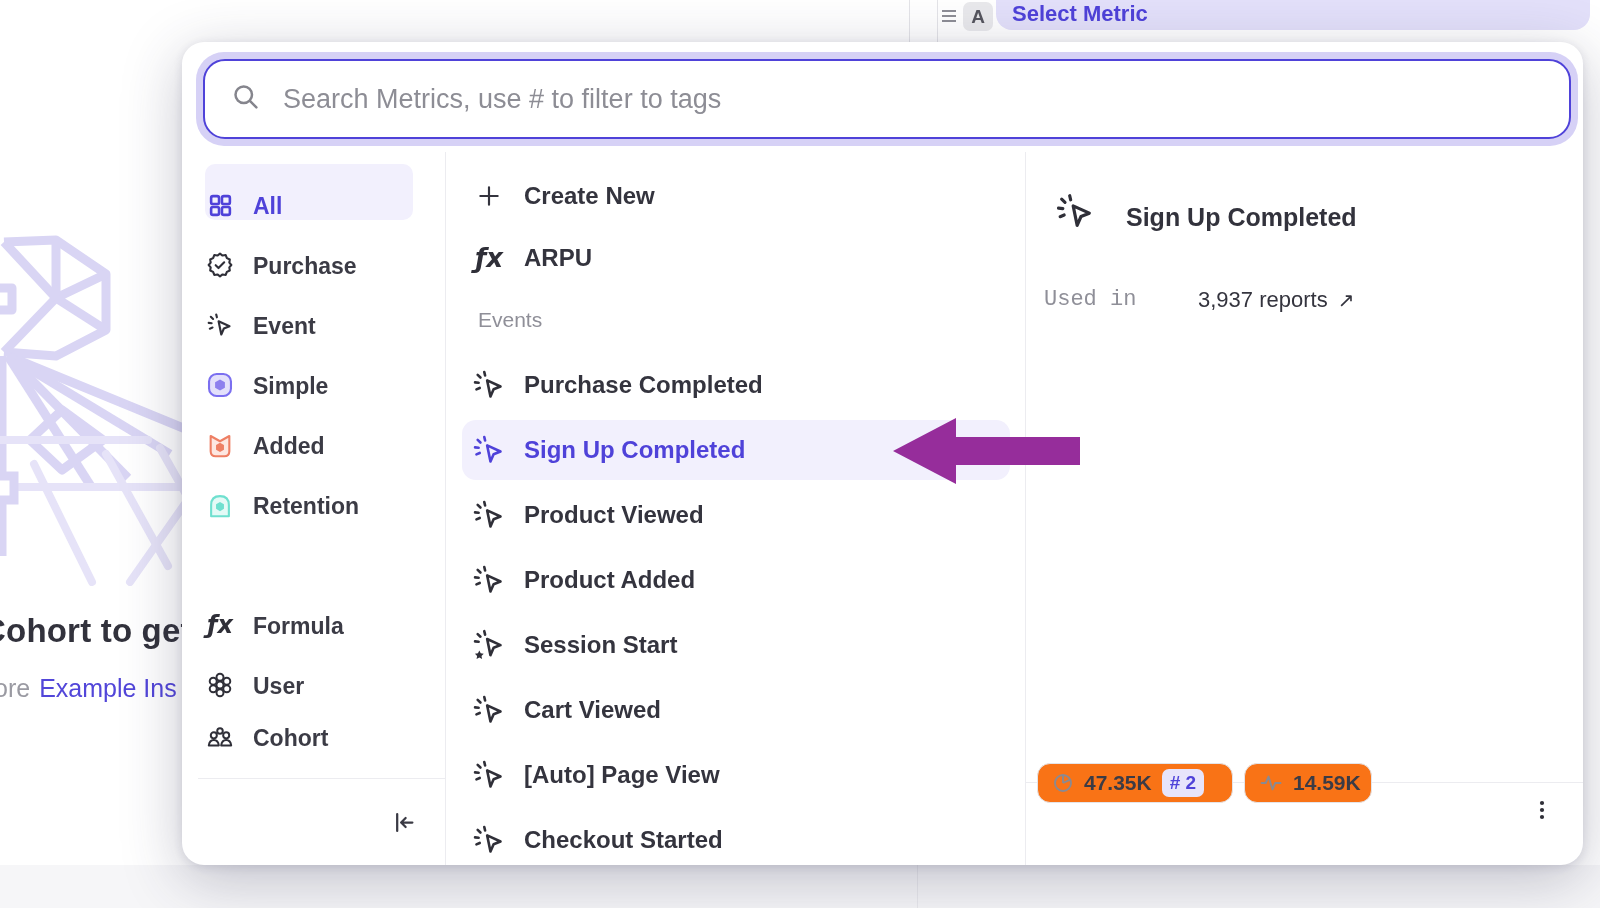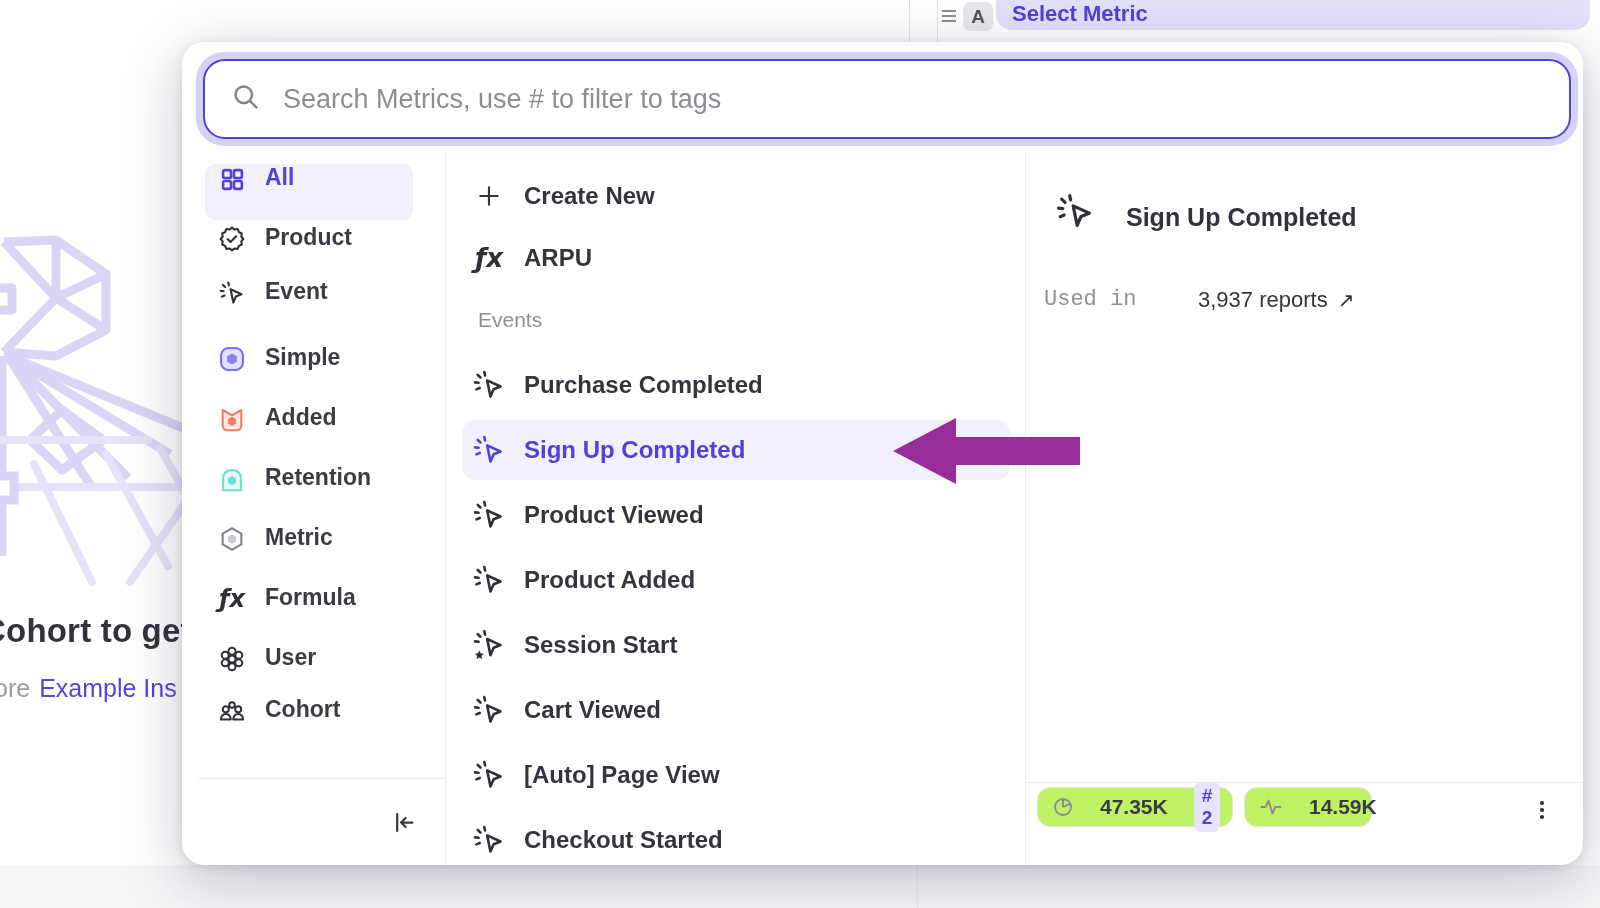--- a/index.html
+++ b/index.html
@@ -45,21 +45,21 @@
     font-family:"Liberation Sans", sans-serif; background:transparent; }
   #search-box input::placeholder { color:#8d8d95; }
   #search-icon { color:#85858d; flex:0 0 auto; }
 
   .vdiv { top:110px; bottom:0; width:1px; background:#ececf0; }
   #vdiv-1 { left:263px; }
   #vdiv-2 { left:843px; }
 
   
   .side-item { left:23px; width:208px; height:56px; border-radius:10px; display:flex;
-    align-items:flex-start; padding-left:12px; gap:18px; color:#3b3b45; font-size:23px;
+    align-items:flex-end; gap:18px; color:#3b3b45; font-size:23px;
     font-weight:600; cursor:pointer; }
   .side-item .ic { width:30px; height:30px; display:flex; align-items:center; justify-content:center; }
   .side-item.selected { background:#f2f0fd; color:#4f42d9; }
   #side-divider { left:16px; top:736px; width:247px; height:1px; background:#ececf0; }
   #collapse-btn { left:202px; top:760px; width:40px; height:40px; display:flex; align-items:center;
     justify-content:center; color:#3a3a44; cursor:pointer; border-radius:8px; }
 
   
   .mid-row { left:288px; width:540px; height:56px; display:flex; align-items:center; gap:16px;
     color:#34343e; font-size:24px; font-weight:600; cursor:pointer; }
@@ -74,22 +74,22 @@
 
   
   #detail-icon { left:874px; top:150px; color:#2f2f38; }
   #detail-title { left:944px; top:156px; font-size:25px; font-weight:700; color:#32323c;
     line-height:38px; }
   #used-in-label { left:862px; top:244px; font-size:22px; color:#8f8f98; line-height:28px;font-family:Liberation Mono, monospace; }
   #reports-link { left:1016px; top:244px; font-size:22px; color:#34343e; line-height:28px;
     cursor:pointer; display:flex; gap:10px; align-items:center; }
   #reports-link .ne { font-family:"DejaVu Sans", sans-serif; font-size:20px; }
   #detail-footer-divider { left:843px; top:740px; right:0; height:1px; background:#ececf0; }
-  .stat-pill { top:745px; height:40px; border:1.5px solid #e4e4e8; border-radius:13px;
-    display:flex; align-items:center; padding:0 14px; gap:26px; background:#bef264;
+  .stat-pill { top:721px; height:40px; border:1.5px solid #e4e4e8; border-radius:13px;
+    display:flex; align-items:center; padding:0 14px; gap:10px; background:#f97316;
     color:#3b3b45; font-size:21px; font-weight:600; cursor:pointer; }
   #stat-pill-1 { left:855px; width:196px; }
   #stat-pill-2 { left:1062px; width:128px; }
   .stat-pill .ic { color:#8a8a92; display:flex; }
   .pill-badge { background:#e7e4fb; color:#4f42d9; border-radius:7px; padding:3px 8px;
     font-size:19px; font-weight:600; }
   #kebab-btn { left:1344px; top:752px; width:32px; height:32px; display:flex; align-items:center;
     justify-content:center; color:#2f2f38; cursor:pointer; }
 
   
@@ -262,23 +262,23 @@
         </svg>
       </span>
     <span>All</span>
   </div>
   <div class="abs side-item" style="top:182px">
     <span class="ic">
         <svg width="28" height="28" style="color:#2f2f38">
           <use href="#sym-verified"></use>
         </svg>
       </span>
-    <span>Product</span>
-  </div>
-  <div class="abs side-item" style="top:236px">
+    <span>Purchase</span>
+  </div>
+  <div class="abs side-item" style="top:242px">
     <span class="ic">
         <svg width="27" height="27" style="color:#2f2f38">
           <use href="#sym-cursor"></use>
         </svg>
       </span>
     <span>Event</span>
   </div>
   <div class="abs side-item" style="top:302px">
     <span class="ic">
         <svg width="28" height="28">
@@ -295,28 +295,20 @@
       </span>
     <span>Added</span>
   </div>
   <div class="abs side-item" style="top:422px">
     <span class="ic">
         <svg width="28" height="28">
           <use href="#sym-retention"></use>
         </svg>
       </span>
     <span>Retention</span>
-  </div>
-  <div class="abs side-item" style="top:482px">
-    <span class="ic">
-        <svg width="28" height="28">
-          <use href="#sym-metric"></use>
-        </svg>
-      </span>
-    <span>Metric</span>
   </div>
   <div class="abs side-item" style="top:542px">
     <span class="ic fx-glyph" style="font-size:24px;color:#2f2f38">ƒx</span>
     <span>Formula</span>
   </div>
   <div class="abs side-item" style="top:602px">
     <span class="ic">
         <svg width="28" height="28" style="color:#2f2f38">
           <use href="#sym-user"></use>
         </svg>

